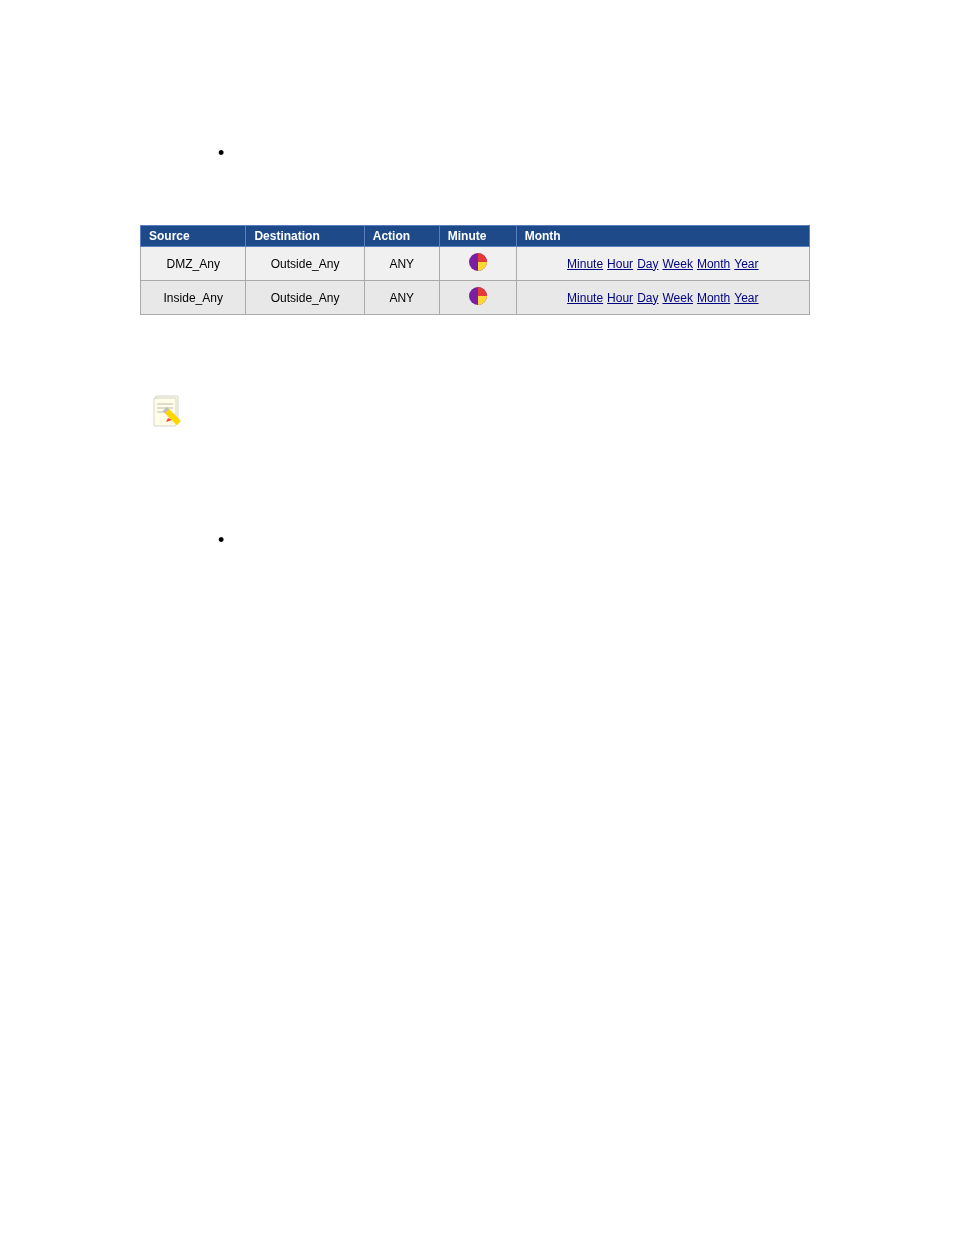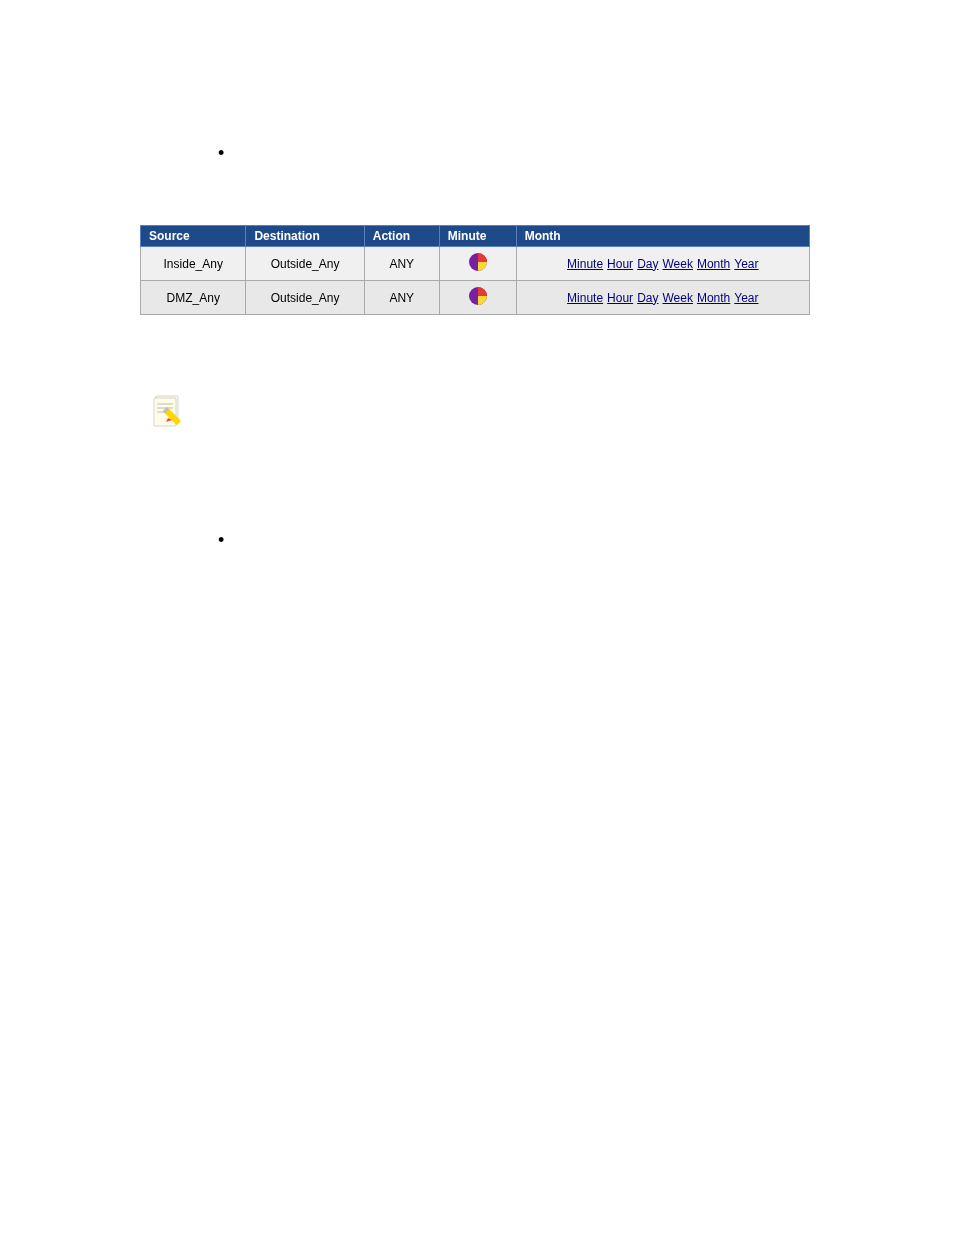--- a/index.html
+++ b/index.html
@@ -102,34 +102,34 @@
       <tr>
         <th>Source</th>
         <th>Destination</th>
         <th>Action</th>
         <th>Minute</th>
         <th>Month</th>
       </tr>
     </thead>
     <tbody id="table-body">
     <tr>
-          <td>Inside_Any</td>
+          <td>DMZ_Any</td>
           <td>Outside_Any</td>
           <td>ANY</td>
           <td><svg width="22" height="22" viewBox="0 0 22 22">
               <circle cx="11" cy="11" r="9" fill="#7b1fa2"></circle>
               <path d="M11 11 L11 2 A9 9 0 0 1 20 11 Z" fill="#e53935"></path>
               <path d="M11 11 L20 11 A9 9 0 0 1 11 20 Z" fill="#fdd835"></path>
             </svg></td>
           <td>
             <div class="time-links"><a href="#">Minute</a><a href="#">Hour</a><a href="#">Day</a><a href="#">Week</a><a href="#">Month</a><a href="#">Year</a></div>
           </td>
         </tr>
         <tr>
-          <td>DMZ_Any</td>
+          <td>Inside_Any</td>
           <td>Outside_Any</td>
           <td>ANY</td>
           <td><svg width="22" height="22" viewBox="0 0 22 22">
               <circle cx="11" cy="11" r="9" fill="#7b1fa2"></circle>
               <path d="M11 11 L11 2 A9 9 0 0 1 20 11 Z" fill="#e53935"></path>
               <path d="M11 11 L20 11 A9 9 0 0 1 11 20 Z" fill="#fdd835"></path>
             </svg></td>
           <td>
             <div class="time-links"><a href="#">Minute</a><a href="#">Hour</a><a href="#">Day</a><a href="#">Week</a><a href="#">Month</a><a href="#">Year</a></div>
           </td>

